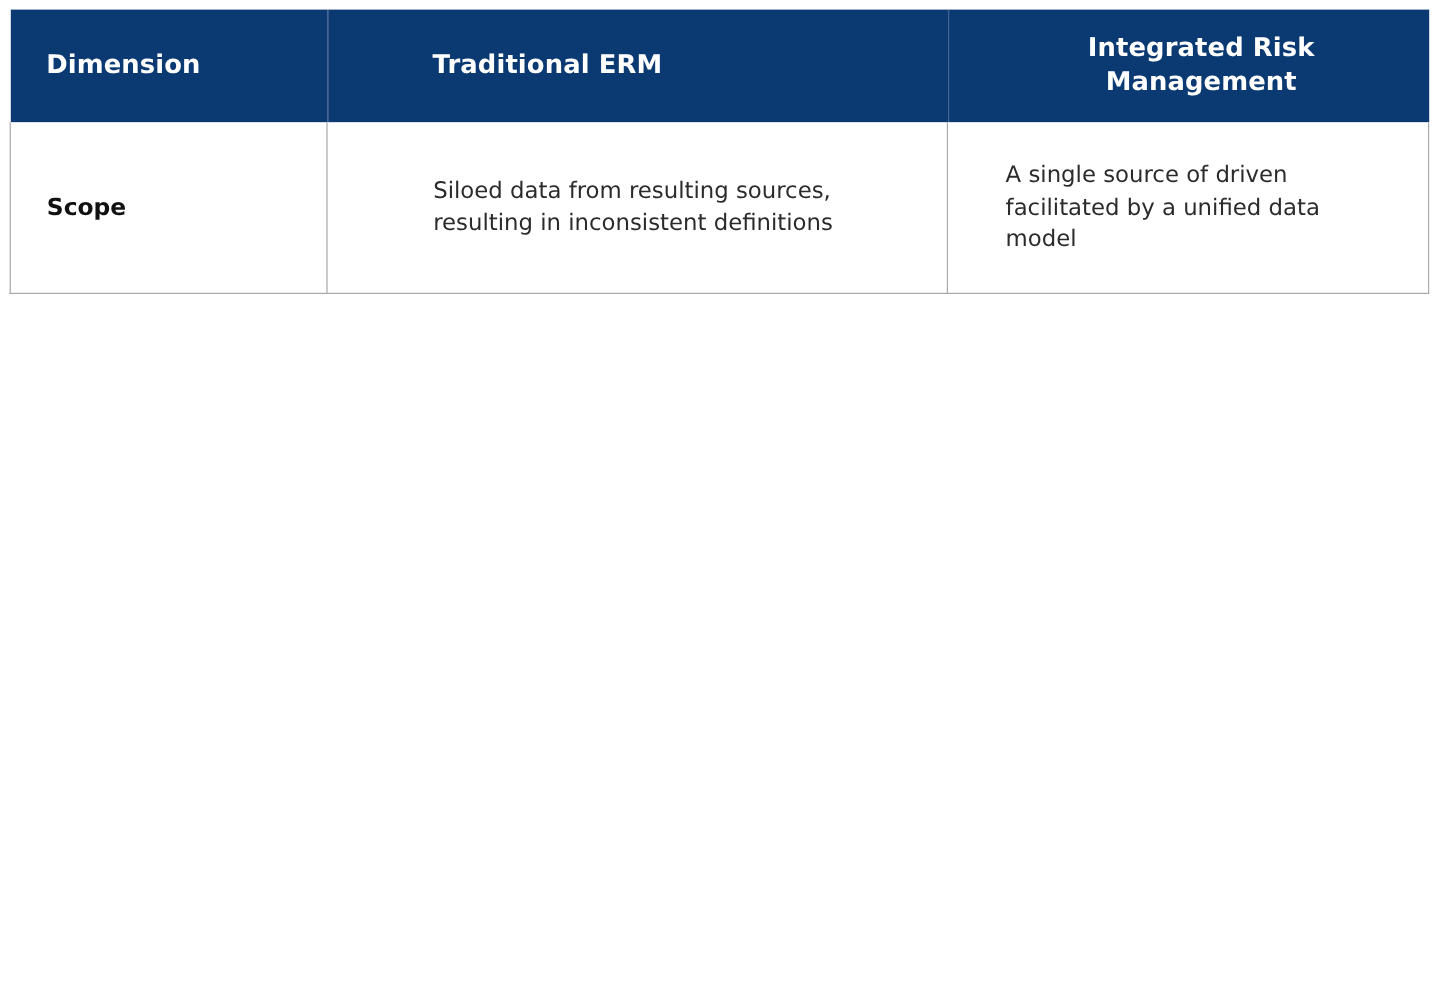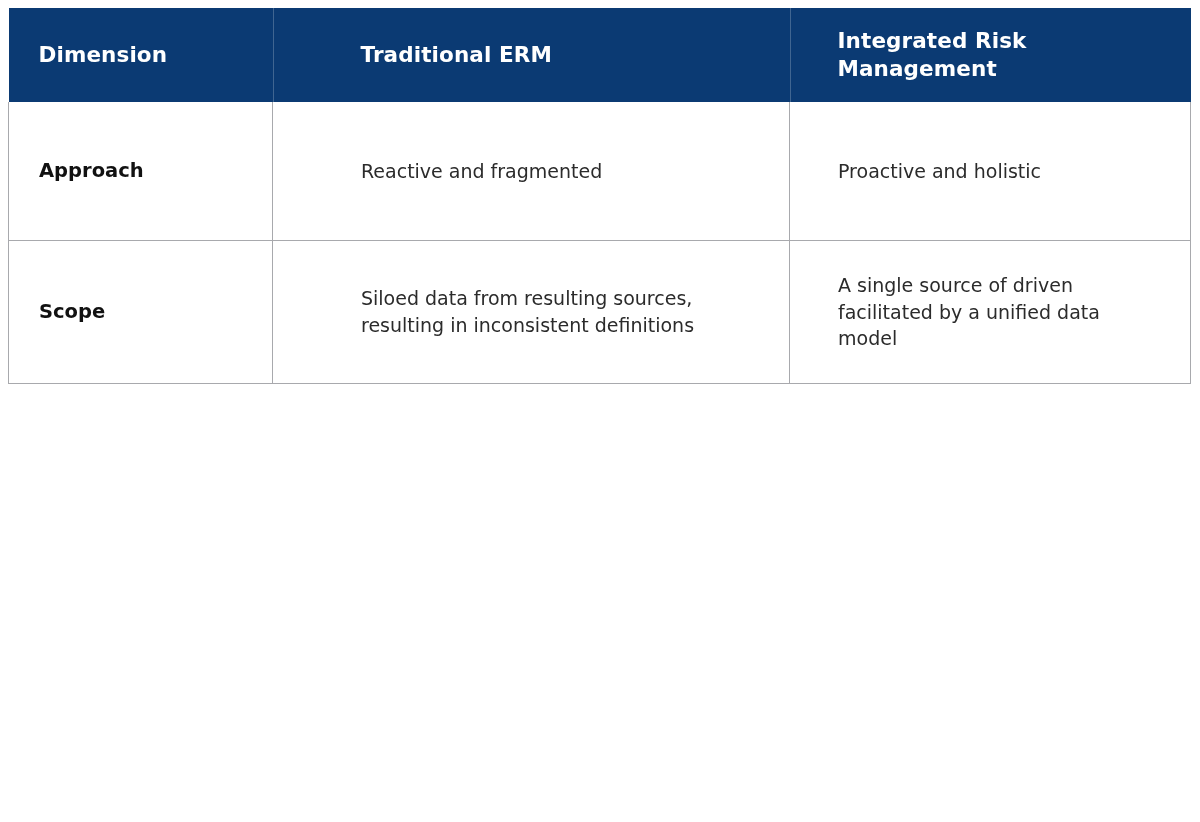--- a/index.html
+++ b/index.html
@@ -101,41 +101,30 @@
 
   <table class="comparison-table">
     <thead>
       <tr>
         <th class="col-dimension" style="width: 264px;">
           <span class="hcell">Dimension</span>
         </th>
         <th class="col-traditional" style="width: 517px; margin-top: 16px;">
           <span class="hcell">Traditional ERM</span>
         </th>
-        <th class="col-integrated" style="width: 401px;">
+        <th class="col-integrated" style="width: 401px; text-align: center;">
           <span class="hcell" style="white-space: pre-line;">Integrated Risk
 Management</span>
         </th>
       </tr>
     </thead>
 
     <tbody>
 
 
-      <tr class="row-approach">
-        <td class="cell-dimension">
-          <span class="cell-text">Approach</span>
-        </td>
-        <td class="cell-traditional">
-          <span class="cell-text">Reactive and fragmented</span>
-        </td>
-        <td class="cell-integrated">
-          <span class="cell-text">Proactive and holistic</span>
-        </td>
-      </tr>
 
       <tr class="row-data">
         <td class="cell-dimension">
           <span class="cell-text">Scope</span>
         </td>
         <td class="cell-traditional">
           <span class="cell-text">Siloed data from resulting sources, resulting in inconsistent definitions</span>
         </td>
         <td class="cell-integrated">
           <span class="cell-text">A single source of driven facilitated by a unified data model</span>

